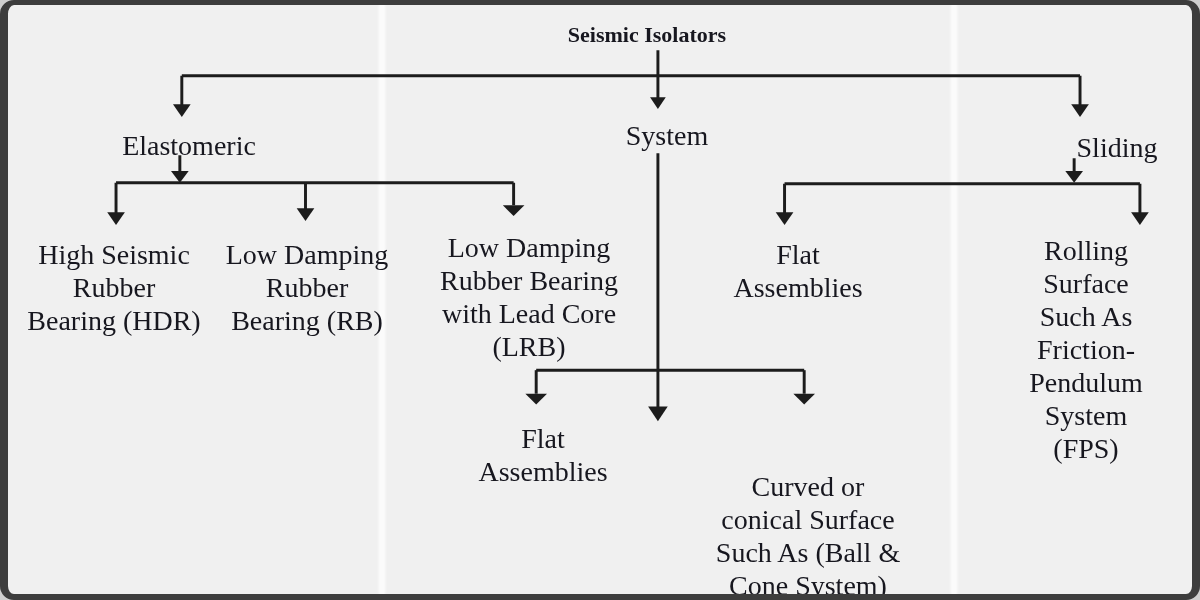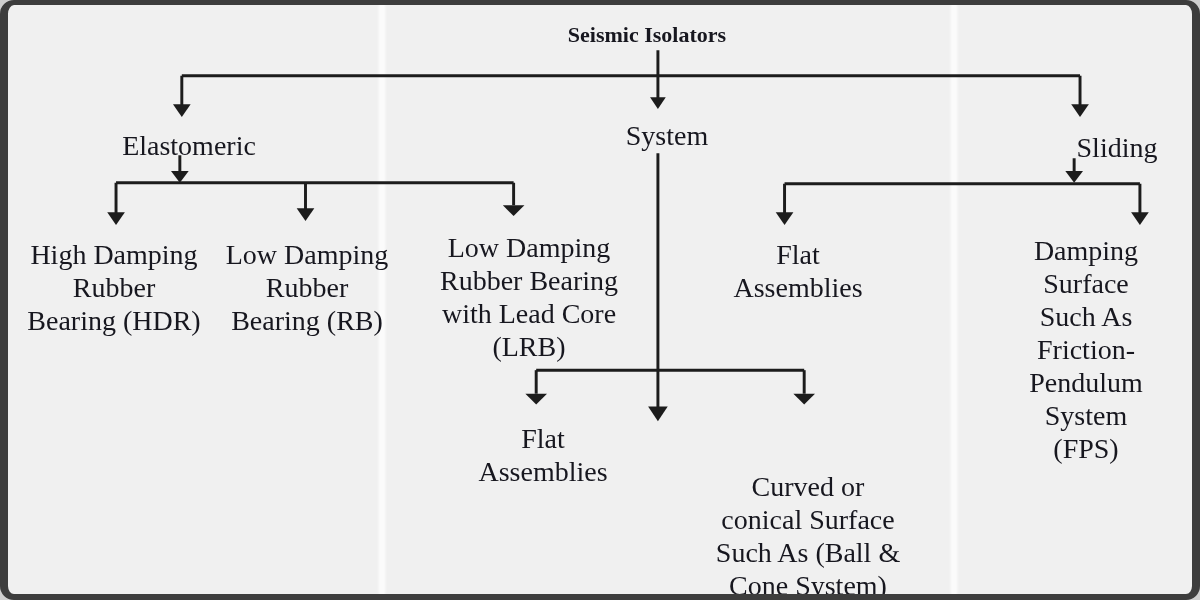--- a/index.html
+++ b/index.html
@@ -90,21 +90,21 @@
     </svg>
 
     <div class="node title" style="left:639px;top:13px;">Seismic Isolators</div>
 
     <div class="node" style="left:181px;top:124px;">Elastomeric</div>
 
     <div class="node" style="left:659px;top:114px;">System</div>
 
     <div class="node" style="left:1081px;top:126px;margin-left:28px;">Sliding</div>
 
-    <div class="node" style="left:106px;top:233px;">High Damping
+    <div class="node" style="left:106px;top:233px;">High Seismic
 Rubber
 Bearing (HDR)</div>
 
     <div class="node" style="left:299px;top:233px;">Low Damping
 Rubber
 Bearing (RB)</div>
 
     <div class="node" style="left:521px;top:226px;">Low Damping
 Rubber Bearing
 with Lead Core
@@ -115,19 +115,19 @@
 
     <div class="node" style="left:800px;top:417px;margin-top:48px;">Curved or
 conical Surface
 Such As (Ball &amp;
 Cone System)
 (BNC)</div>
 
     <div class="node" style="left:790px;top:233px;">Flat
 Assemblies</div>
 
-    <div class="node" style="left:1078px;top:229px;">Damping Surface
+    <div class="node" style="left:1078px;top:229px;">Rolling Surface
 Such As
 Friction-Pendulum
 System (FPS)</div>
 
   </div>
 </div>
 
 </body></html>

